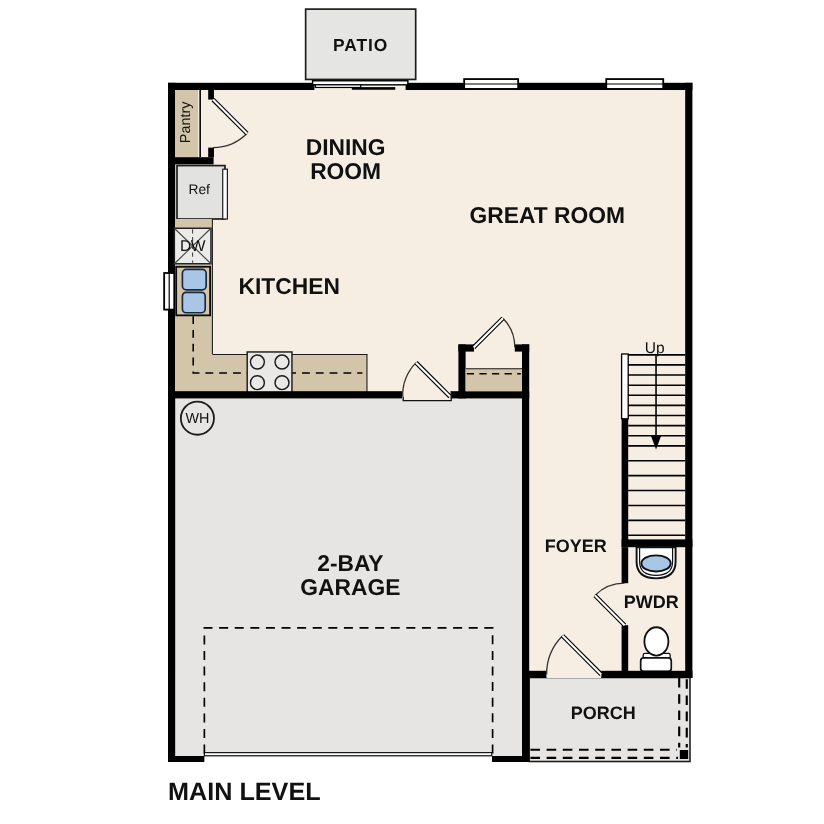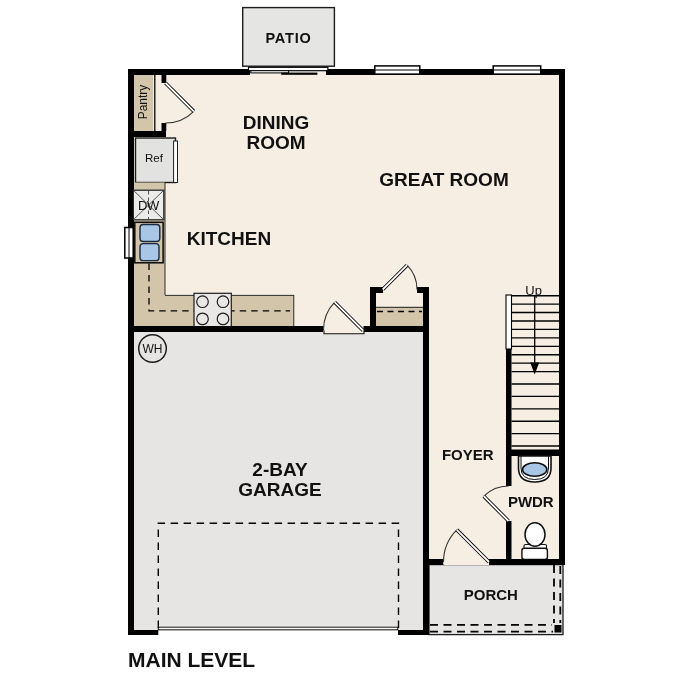--- a/index.html
+++ b/index.html
@@ -1,16 +1,16 @@
 <!DOCTYPE html>
 <html><head>
 <meta charset="utf-8">
 <style>
   html,body{margin:0;padding:0;background:#ffffff;}
-  #plan{position:relative;width:634px;height:687px;background:#ffffff;font-family:"Liberation Sans",sans-serif;}
+  #plan{position:relative;width:634px;height:687px;background:#ffffff;font-family:"Liberation Sans",sans-serif;padding-left:12px;}
   svg text{font-family:"Liberation Sans",sans-serif;fill:#111111;}
 </style>
 </head>
 <body>
 <div id="plan">
 <svg width="687" height="687" viewBox="0 0 687 687">
 
   <rect x="0" y="0" width="687" height="687" fill="#ffffff"></rect>
 
   <g>

